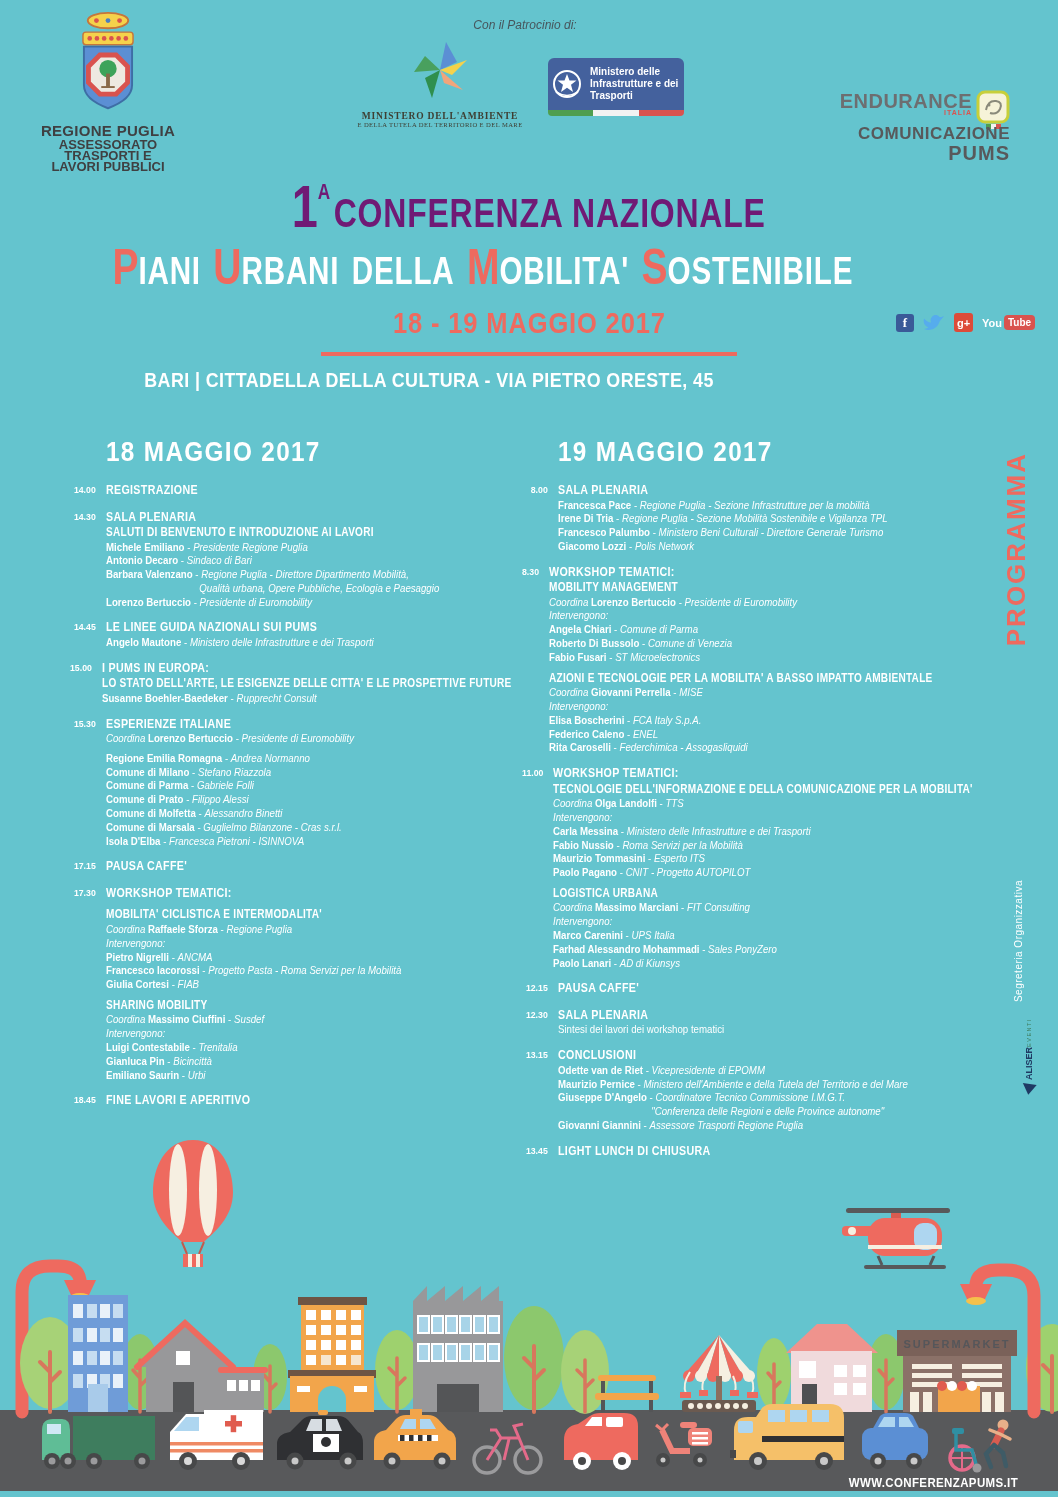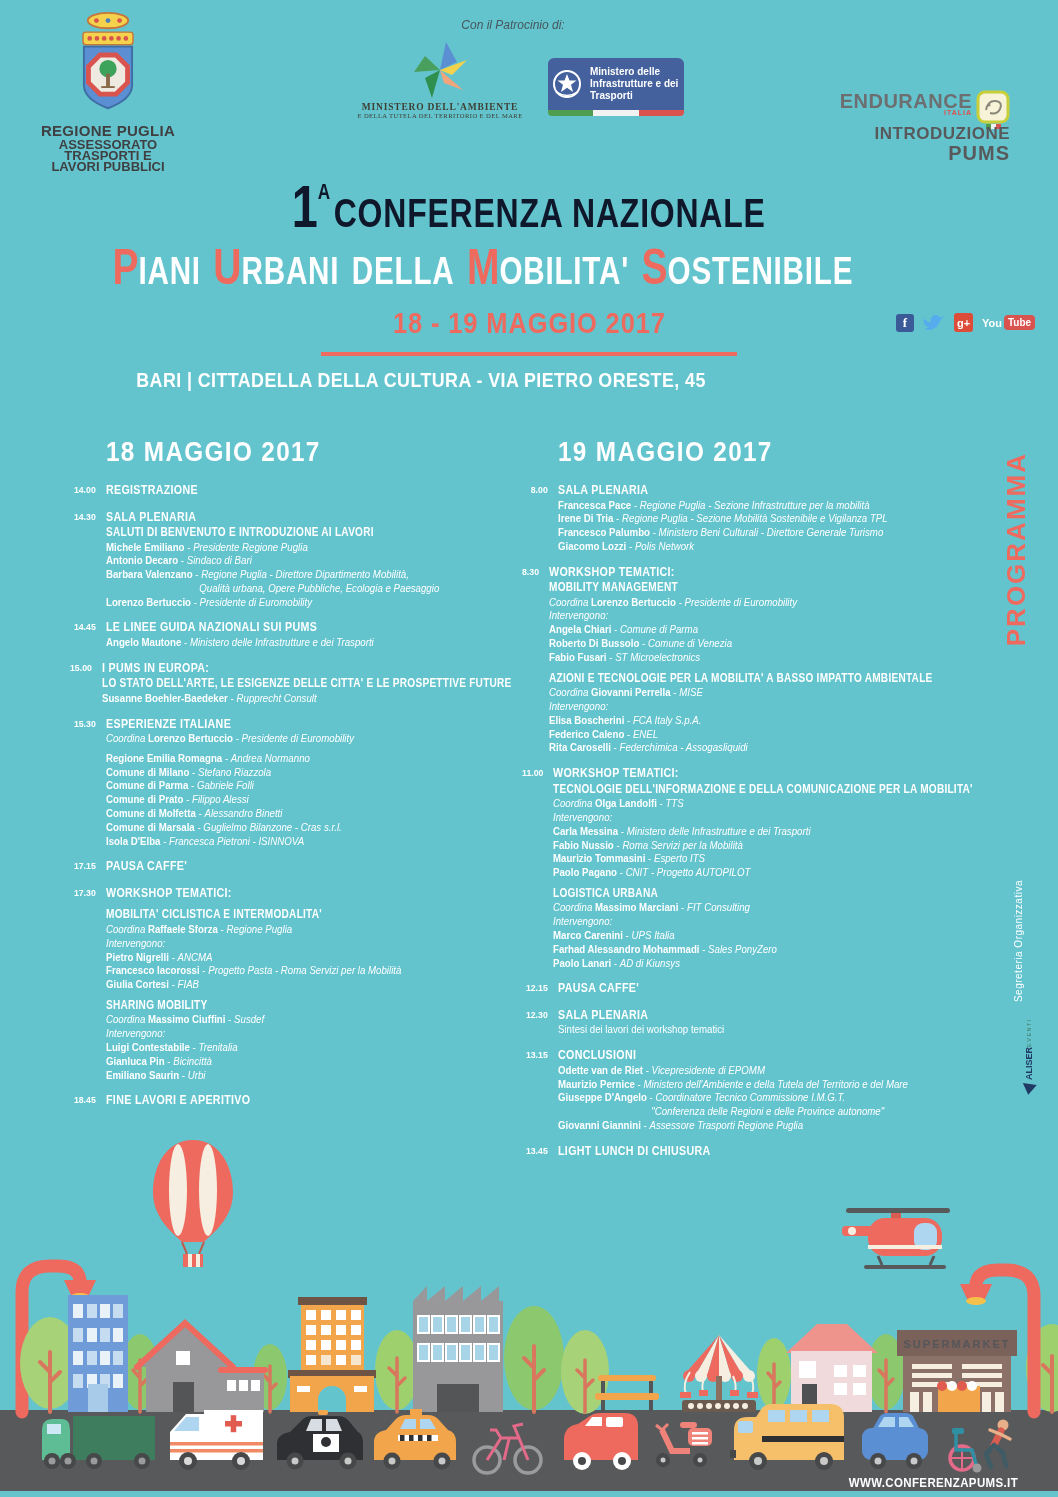--- a/index.html
+++ b/index.html
@@ -8,51 +8,51 @@
     background:#64c4ce; font-family:"Liberation Sans", sans-serif;
   }
   .abs{position:absolute;}
   .squeeze{display:inline-block; transform:scaleX(.78); transform-origin:center; white-space:nowrap;}
   .squeeze85{display:inline-block; transform:scaleX(.85); transform-origin:center; white-space:nowrap;}
 
   
   .rp-block{left:28px; top:10px; width:160px; text-align:center; color:#3f4042;}
   .rp-name{font-size:15px; font-weight:bold; letter-spacing:.3px; margin-top:4px;}
   .rp-sub{font-size:13px; font-weight:bold; line-height:11px;}
-  .patronage{left:0; top:18px; width:1026px; text-align:center; font-style:italic; color:#47565c; font-size:12px;}
+  .patronage{left:12px; top:18px; width:1026px; text-align:center; font-style:italic; color:#47565c; font-size:12px;}
   .ambiente{left:340px; top:40px; width:200px; text-align:center; color:#3e3f33;}
-  .ambiente-l1{font-family:"Liberation Serif", serif; font-size:9.5px; font-weight:bold; letter-spacing:.8px; margin-top:2px;}
+  .ambiente-l1{font-family:"Liberation Serif", serif; font-size:9.5px; font-weight:bold; letter-spacing:.8px; margin-top:11px;}
   .ambiente-l2{font-family:"Liberation Serif", serif; font-size:6.6px; letter-spacing:.4px;}
   .mit{left:548px; top:58px; width:136px;}
   .mit-box{width:136px; height:52px; background:#44619d; border-radius:6px 6px 0 0; display:flex; align-items:center;}
   .mit-text{color:#fff; font-size:10px; line-height:12px; font-weight:bold; margin-left:4px;}
   .mit-flag{display:flex; height:6px; border-radius:0 0 4px 4px; overflow:hidden;}
   .mit-flag div{flex:1;}
   .euromob{right:48px; top:34px; text-align:right; color:#1d1d1b;}
   .euromob-text{font-size:27px; letter-spacing:-.5px;}
   .euromob-text b{font-weight:bold;}
   .endurance{right:48px; top:90px; display:flex; align-items:flex-start;}
   .endurance-name{font-size:20px; font-weight:bold; color:#6d6e70; letter-spacing:.5px; line-height:22px;}
   .endurance-country{font-size:7px; color:#d9534f; font-weight:bold; letter-spacing:1px; text-align:right; margin-top:-3px;}
   .osservatorio{right:48px; top:124px; text-align:right; color:#58595b; font-weight:bold;}
   .oss-l1{font-size:17px; letter-spacing:.5px;}
   .oss-l2{font-size:20px; letter-spacing:1px; margin-top:-2px;}
 
   
-  .tline1{left:0; top:172px; width:1058px; text-align:center; color:#0f172a; font-weight:bold;}
+  .tline1{left:0; top:172px; width:1058px; text-align:center; color:#701a75; font-weight:bold;}
   .t-num{font-size:60px;}
   .t-sup{font-size:22px; vertical-align:28px;}
   .t-big{font-size:41px; letter-spacing:1px;}
   .tline2{left:0; top:238px; width:886px; text-align:center; font-weight:bold;}
   .pword{margin:0 8px;}
   .pinit{color:#ee6a5f; font-size:50px;}
   .prest{color:#fff; font-size:38px; letter-spacing:1px;}
   .tdate{left:0; top:306px; width:1058px; text-align:center; color:#ee6a5f; font-weight:bold; font-size:30px; letter-spacing:1px;}
   .trule{left:321px; top:352px; width:416px; height:4px; background:#ee6a5f;}
-  .tvenue{left:0; top:368px; width:841px; text-align:center; color:#fff; font-weight:bold; font-size:21px; letter-spacing:.5px;}
+  .tvenue{left:8px; top:368px; width:841px; text-align:center; color:#fff; font-weight:bold; font-size:21px; letter-spacing:.5px;}
 
   .social{left:896px; top:313px; display:flex; align-items:center; gap:9px;}
   .sicon{display:inline-flex; align-items:center; justify-content:center; font-weight:bold; color:#fff;}
   .fb{width:18px; height:18px; background:#3a5a98; border-radius:3px; font-size:13px; font-family:"Liberation Serif",serif;}
   .gp{width:19px; height:19px; background:#dd4b39; border-radius:3px; font-size:11px;}
   .yt-you{color:#fff; font-size:11px; font-weight:bold; margin-right:2px;}
   .yt-tube{background:#d9534f; color:#fff; font-size:10px; font-weight:bold; border-radius:4px; padding:2px 4px;}
 
   
   .program{color:#fff;}
@@ -155,21 +155,21 @@
       <rect x="2" y="2" width="30" height="30" rx="7" fill="#f6f3d8" stroke="#c7cf3a" stroke-width="3"></rect>
       <path d="M10 20 Q12 10 20 11 Q27 12 24 19 Q21 25 14 23" fill="none" stroke="#8a8a7a" stroke-width="2"></path>
       <circle cx="13" cy="15" r="1.5" fill="#8a8a7a"></circle>
       <rect x="10" y="34" width="5" height="5" fill="#4f9e4f"></rect>
         <rect x="15" y="34" width="5" height="5" fill="#f2f2f2"></rect>
         <rect x="20" y="34" width="5" height="5" fill="#d9534f"></rect>
     </svg>
   </div>
 
   <div class="abs osservatorio">
-    <div class="oss-l1">INTRODUZIONE</div>
+    <div class="oss-l1">COMUNICAZIONE</div>
     <div class="oss-l2">PUMS</div>
   </div>
 
   <div class="abs tline1">
     <span class="squeeze"><span class="t-num">1</span><span class="t-sup">A</span>
     <span class="t-big">CONFERENZA NAZIONALE</span></span>
   </div>
   <div class="abs tline2">
     <span class="squeeze"><span class="pword"><span class="pinit">P</span><span class="prest">IANI</span></span><span class="pword"><span class="pinit">U</span><span class="prest">RBANI</span></span><span class="pword"><span class="prest">DELLA</span></span><span class="pword"><span class="pinit">M</span><span class="prest">OBILITA'</span></span><span class="pword"><span class="pinit">S</span><span class="prest">OSTENIBILE</span></span></span>
   </div>

